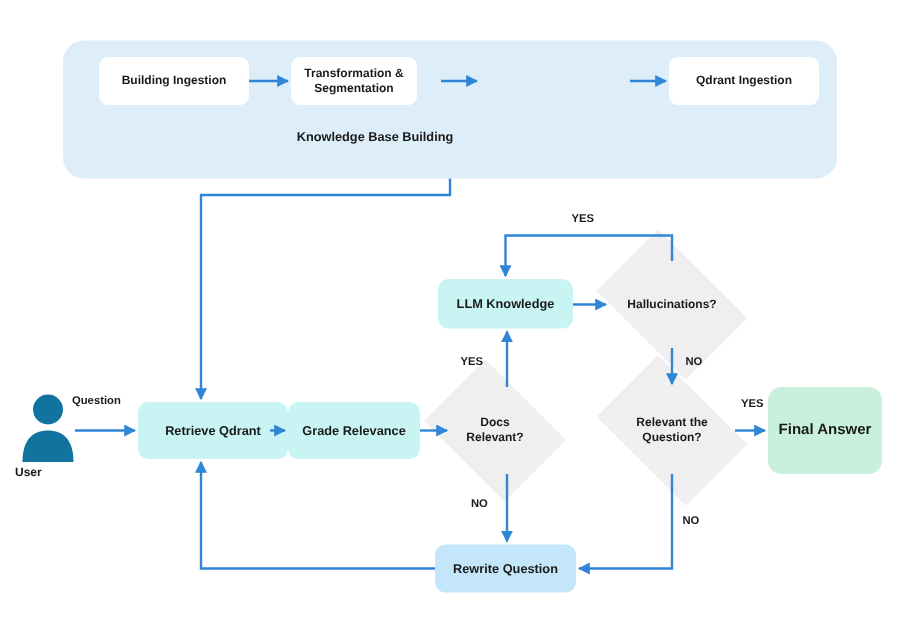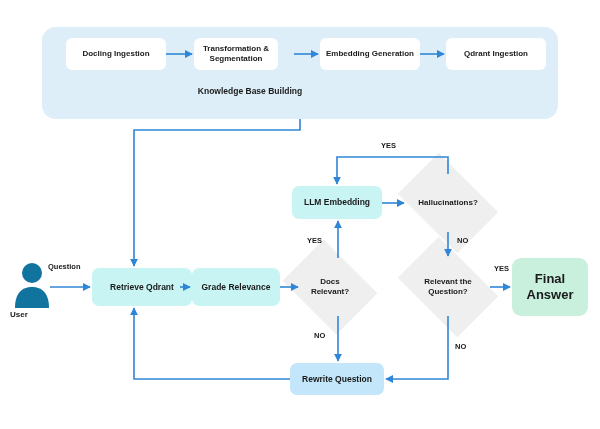--- a/index.html
+++ b/index.html
@@ -70,21 +70,21 @@
     font-size: 8.5px;
   }
   .box-blue {
     background: #c3e6fa;
     border-radius: 7px;
     font-size: 8.5px;
   }
   .box-green {
     background: #c8f0dc;
     border-radius: 9px;
-    font-size: 13px;
+    font-size: 10px;
   }
   .diamond-wrap {
     position: absolute;
   }
   .diamond-shape {
     position: absolute;
     left: 0;
     top: 0;
     width: 100%;
     height: 100%;
@@ -133,30 +133,27 @@
 </style>
 </head>
 <body>
 
 <div id="canvas">
 
   <div class="kb-panel"></div>
   <div class="kb-title">Knowledge Base Building</div>
 
   <div class="node box-white" style="left:66px;  top:38px; width:100px; height:32px;">
-    <span>Docling Ingestion</span>
+    <span>Building Ingestion</span>
   </div>
 
   <div class="node box-white" style="left:194px; top:38px; width:84px; height:32px;">
     <span>Transformation &amp; Segmentation</span>
   </div>
 
-  <div class="node box-white" style="left:320px; top:38px; width:100px; height:32px;">
-    <span>Embedding Generation</span>
-  </div>
 
   <div class="node box-white" style="left:446px; top:38px; width:100px; height:32px;">
     <span>Qdrant Ingestion</span>
   </div>
 
   <div class="user-wrap">
     <svg width="44" height="50" viewBox="0 0 44 50" xmlns="http://www.w3.org/2000/svg">
       <circle cx="22" cy="13" r="10" fill="#11749f"></circle>
       <path d="M5 48 C5 33 12 27 22 27 C32 27 39 33 39 48 Z" fill="#11749f"></path>
     </svg>
@@ -165,21 +162,21 @@
 
   <div class="node box-cyan" style="left:92px;  top:268px; width:100px; height:38px;">
     <span>Retrieve Qdrant</span>
   </div>
 
   <div class="node box-cyan" style="left:192px; top:268px; width:88px; height:38px;">
     <span>Grade Relevance</span>
   </div>
 
   <div class="node box-cyan" style="left:292px; top:186px; width:90px; height:33px;">
-    <span>LLM Embedding</span>
+    <span>LLM Knowledge</span>
   </div>
 
   <div class="node box-blue" style="left:290px; top:363px; width:94px; height:32px;">
     <span>Rewrite Question</span>
   </div>
 
   <div class="node box-green" style="left:512px; top:258px; width:76px; height:58px;">
     <span>Final Answer</span>
   </div>
 

